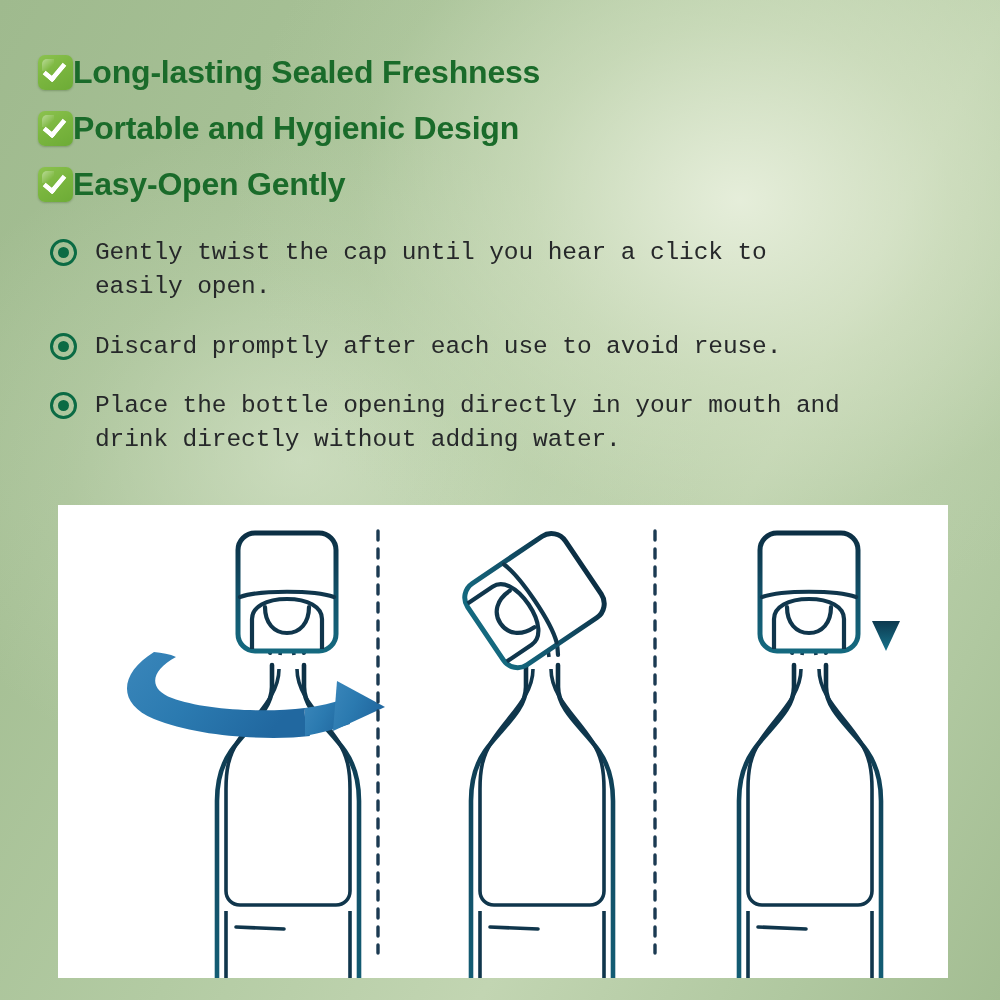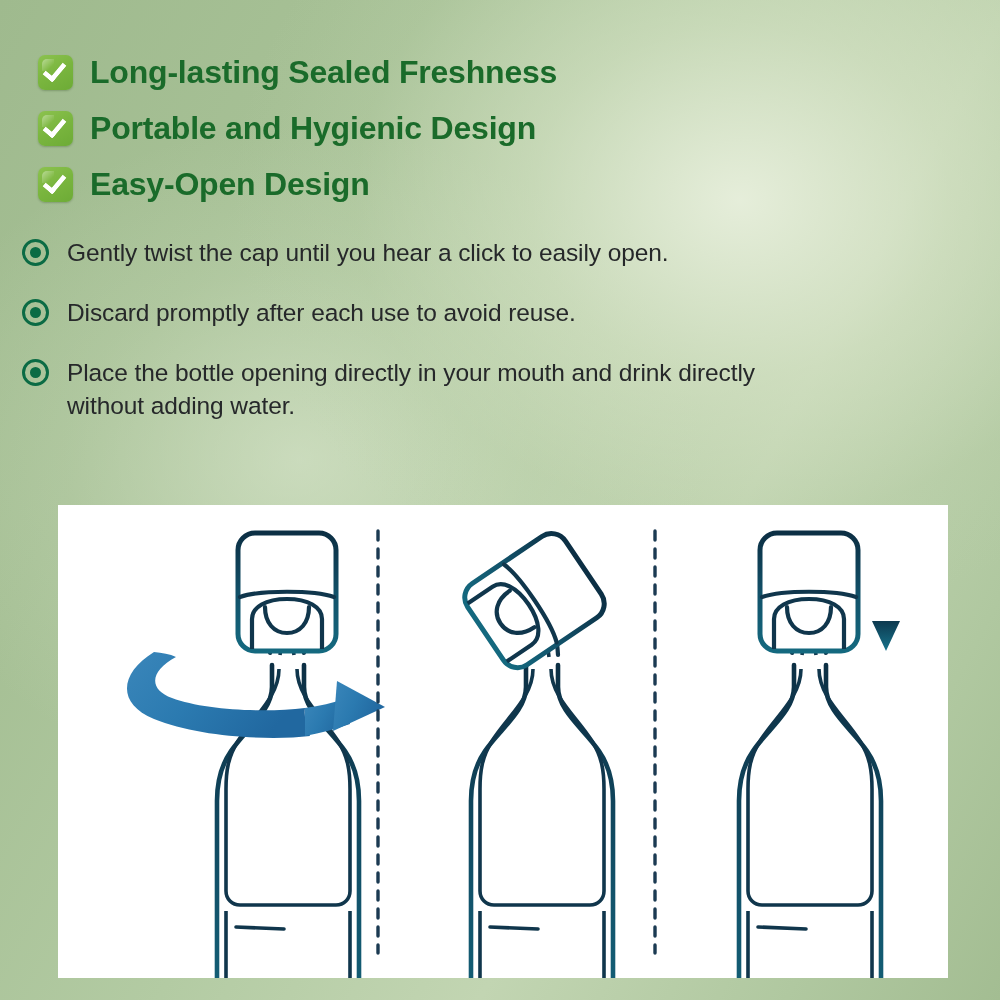--- a/index.html
+++ b/index.html
@@ -73,36 +73,36 @@
     left: 10px;
     top: 4px;
     width: 13px;
     height: 22px;
     border-right: 5px solid #ffffff;
     border-bottom: 5px solid #ffffff;
     transform: rotate(40deg);
     border-bottom-right-radius: 2px;
   }
   .feature-text {
-    margin-left: 17px;
     color: #1a6b2a;
     font-size: 32px;
     font-weight: bold;
     letter-spacing: -0.2px;
     white-space: nowrap;
     line-height: 1;
     text-align: right;
   }
 
   
   #instruction-list {
     position: absolute;
-    left: 22px;
+    left: 50px;
     top: 236px;
     width: 790px;
+    font-family: Liberation Mono, monospace;
   }
   .instruction-row {
     display: flex;
     align-items: flex-start;
     margin-bottom: 26px;
   }
   .bullet-dot {
     flex: 0 0 27px;
     width: 27px;
     height: 27px;
@@ -157,21 +157,21 @@
     <span class="check-badge">
         <span class="tick"></span>
       </span>
     <span class="feature-text">Portable and Hygienic Design</span>
   </div>
 
   <div class="feature-row">
     <span class="check-badge">
         <span class="tick"></span>
       </span>
-    <span class="feature-text">Easy-Open Design</span>
+    <span class="feature-text">Easy-Open Gently</span>
   </div>
 
 </div>
 
 <div id="instruction-list">
 
   <div class="instruction-row">
     <span class="bullet-dot"></span>
     <span class="instruction-text">Gently twist the cap until you hear a click to easily open.</span>
   </div>

